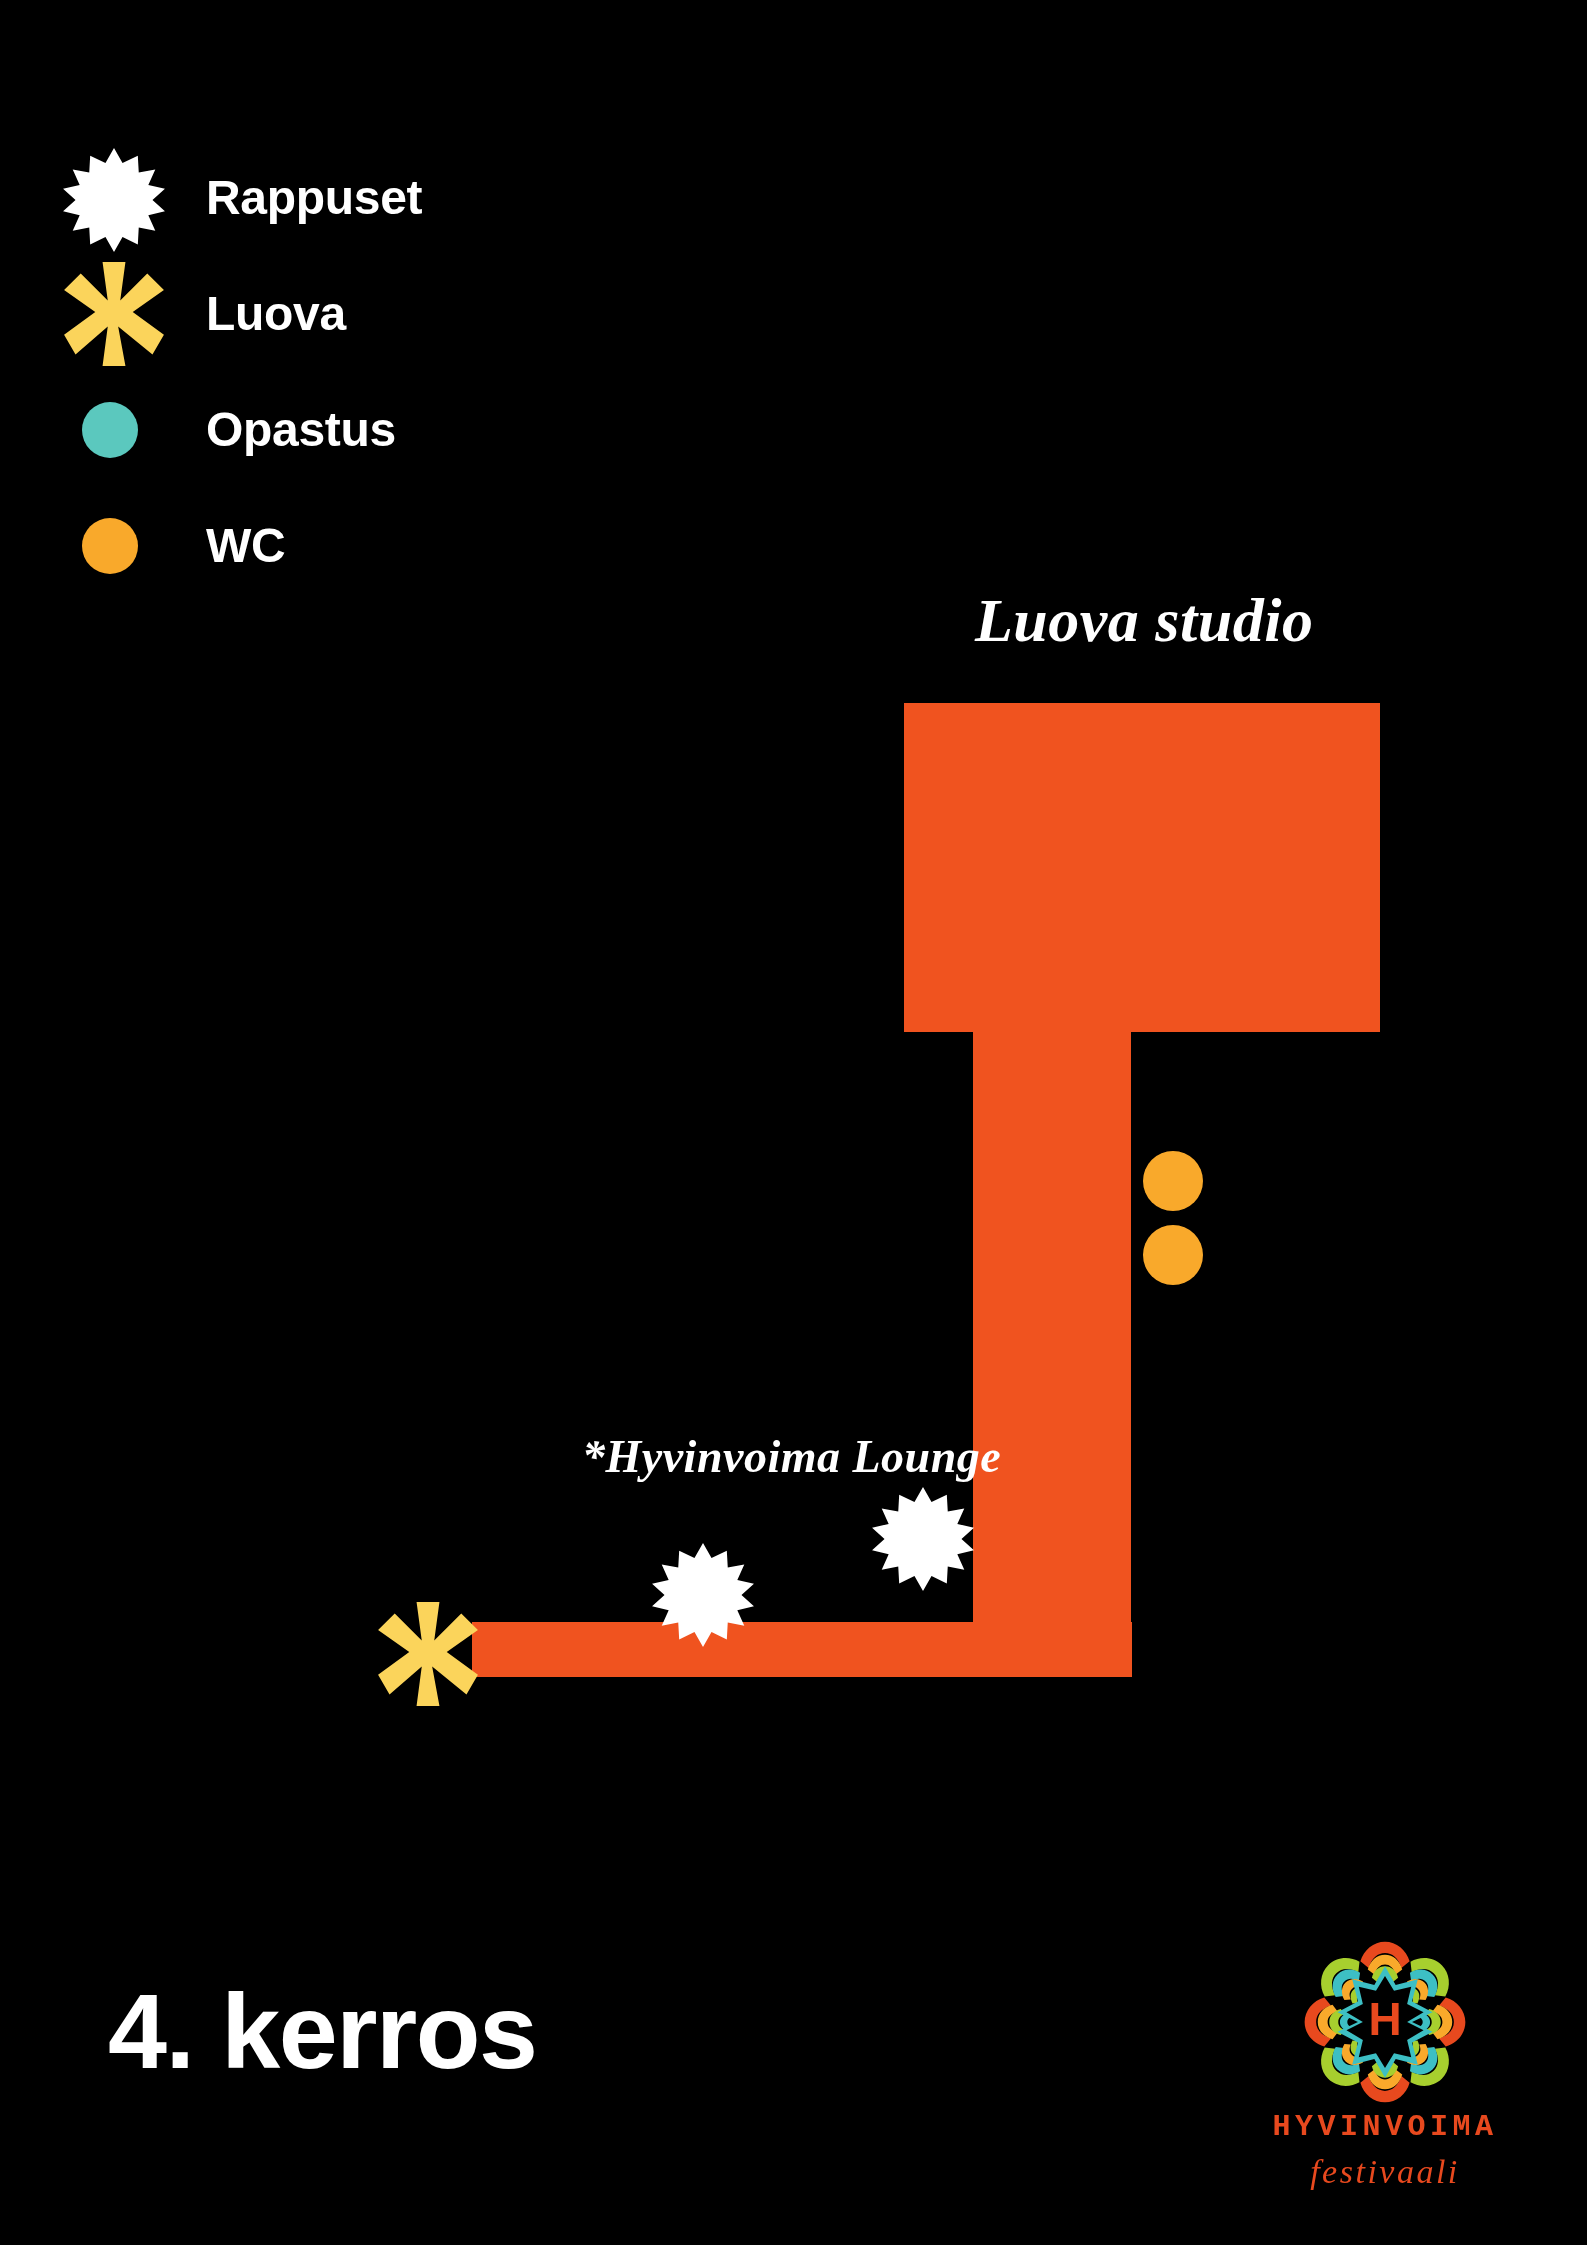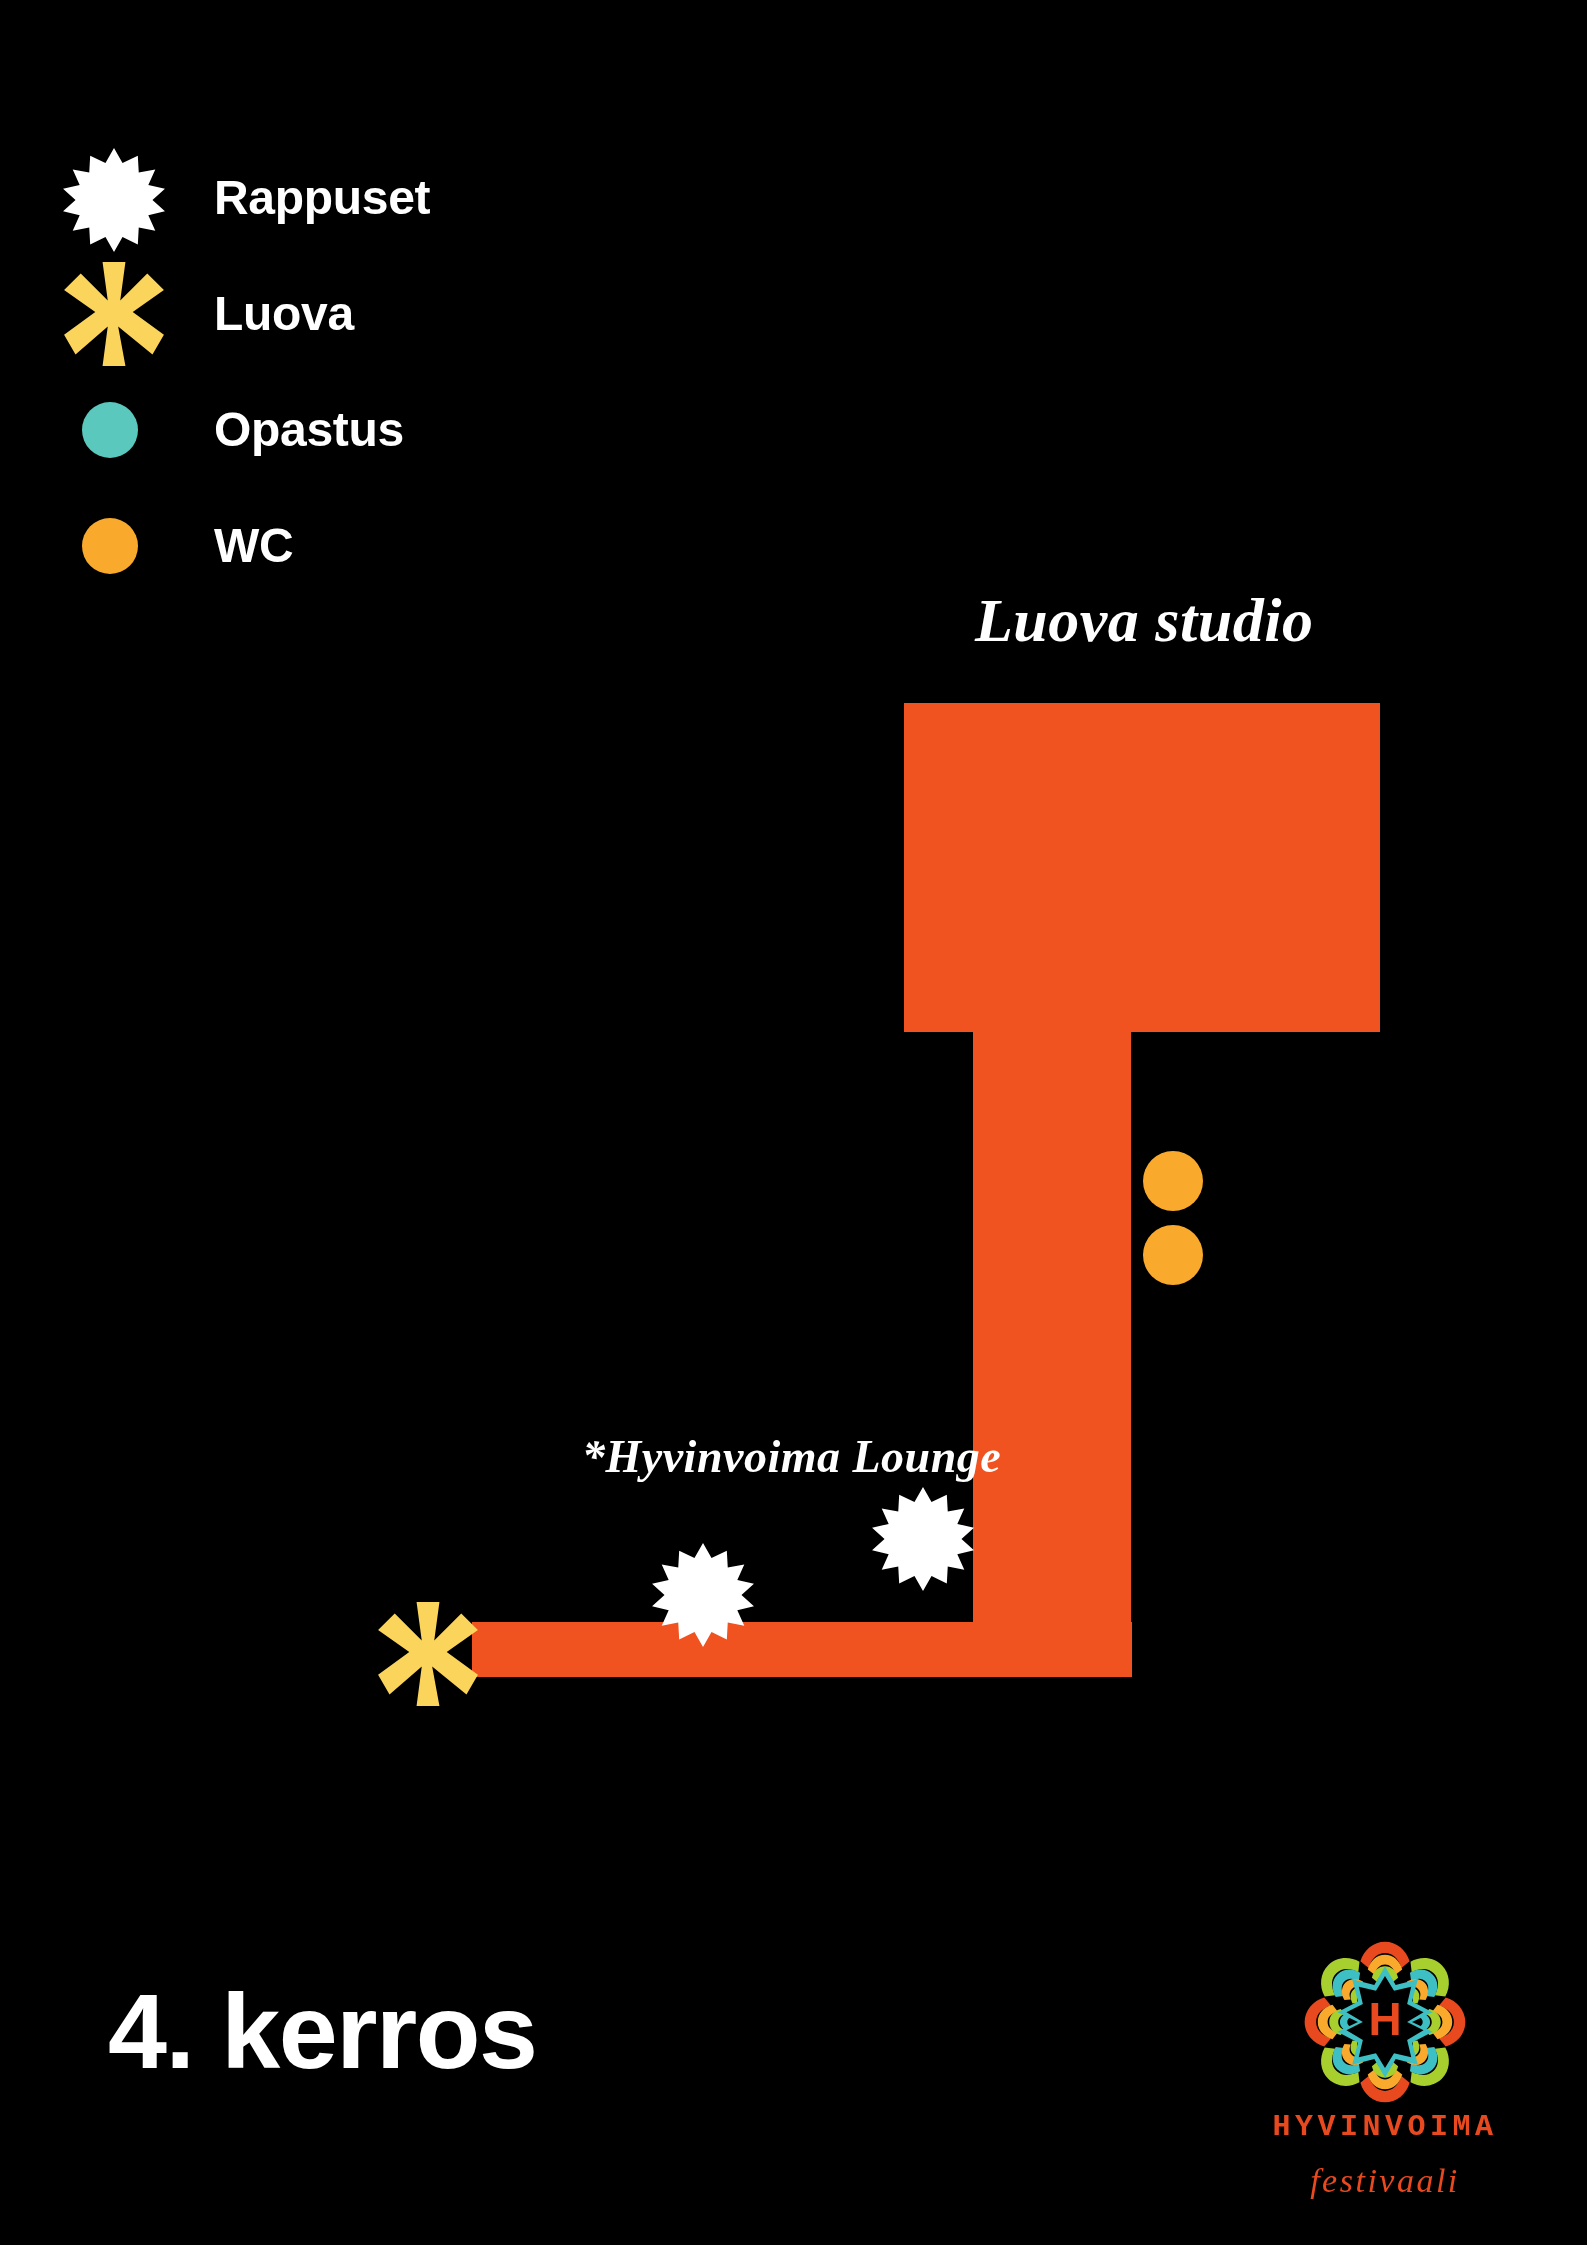--- a/index.html
+++ b/index.html
@@ -36,21 +36,21 @@
     height: 116px;
     flex: 0 0 120px;
   }
   .legend-label {
     color: #ffffff;
     font-family: "Liberation Sans", sans-serif;
     font-weight: bold;
     font-size: 48px;
     letter-spacing: -0.3px;
     line-height: 1;
-    margin-left: 40px;
+    margin-left: 32px;
     white-space: nowrap;
   }
 
   
   .shape-svg { display: block; overflow: visible; }
 
   
   #map { position: absolute; left: 0; top: 0; width: 1587px; height: 2245px; }
   .room {
     position: absolute;
@@ -103,21 +103,21 @@
     line-height: 1;
     margin-top: 8px;
   }
   #logo-tagline {
     color: #E8491E;
     font-family: "Liberation Serif", serif;
     font-style: italic;
     font-size: 34px;
     letter-spacing: 2.5px;
     line-height: 1;
-    margin-top: 22px;
+    margin-top: 13px;
   }
 </style>
 </head>
 <body>
 
 <div id="poster">
 
   <div id="map">
 
     <div class="room" style="left:904px; top:703px; width:476px; height:329px;"></div>

